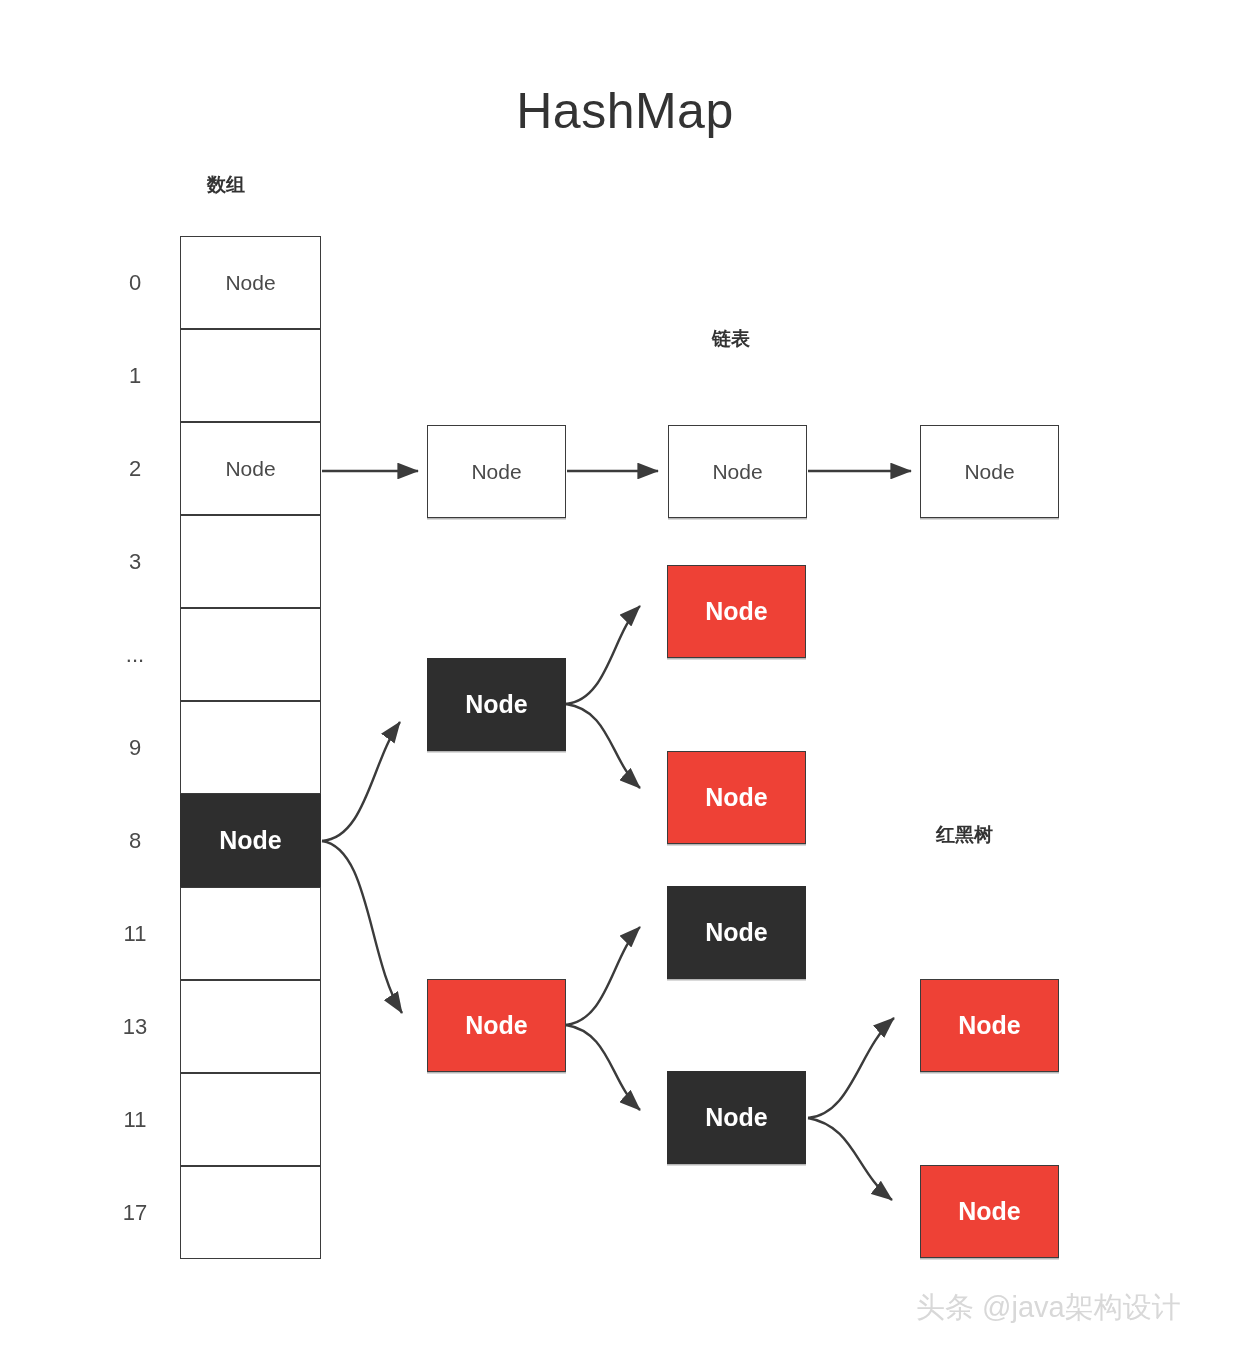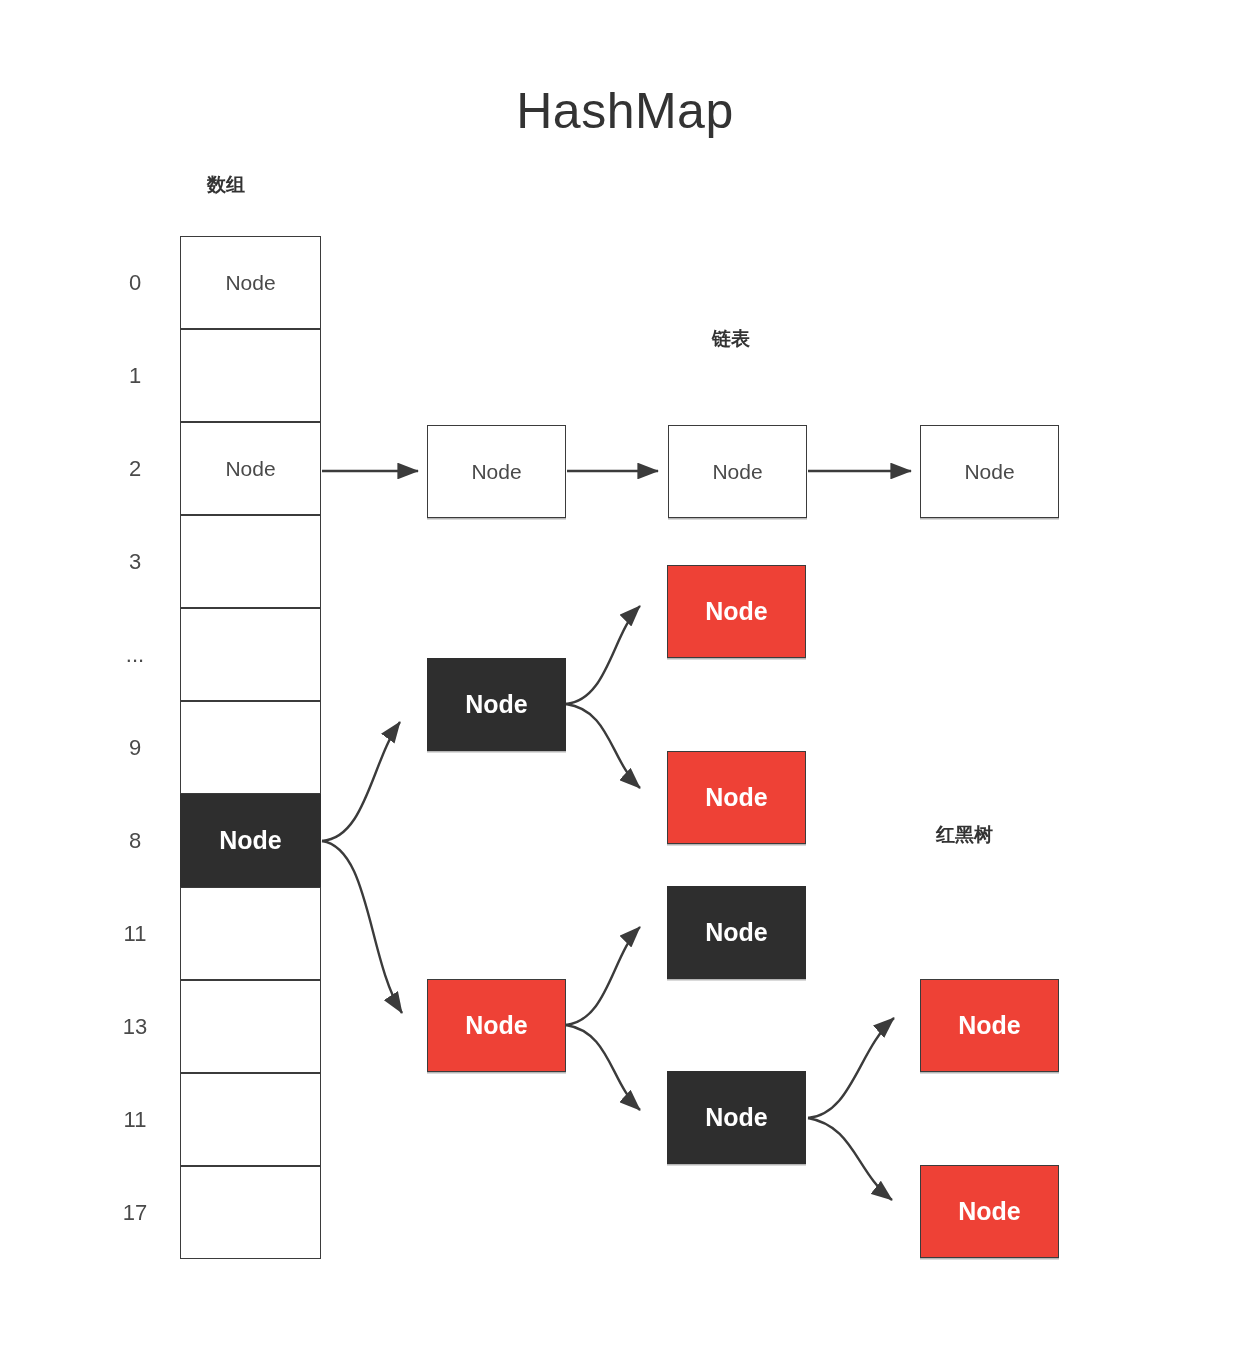--- a/index.html
+++ b/index.html
@@ -253,14 +253,15 @@
       <span>Node</span>
     </div>
 
   <div class="node red" style="left:920px; top:979px">
       <span>Node</span>
     </div>
   <div class="node red" style="left:920px; top:1165px">
       <span>Node</span>
     </div>
 
+  <div id="watermark">头条 @java架构设计</div>
 
 </div>
 
 </body></html>

